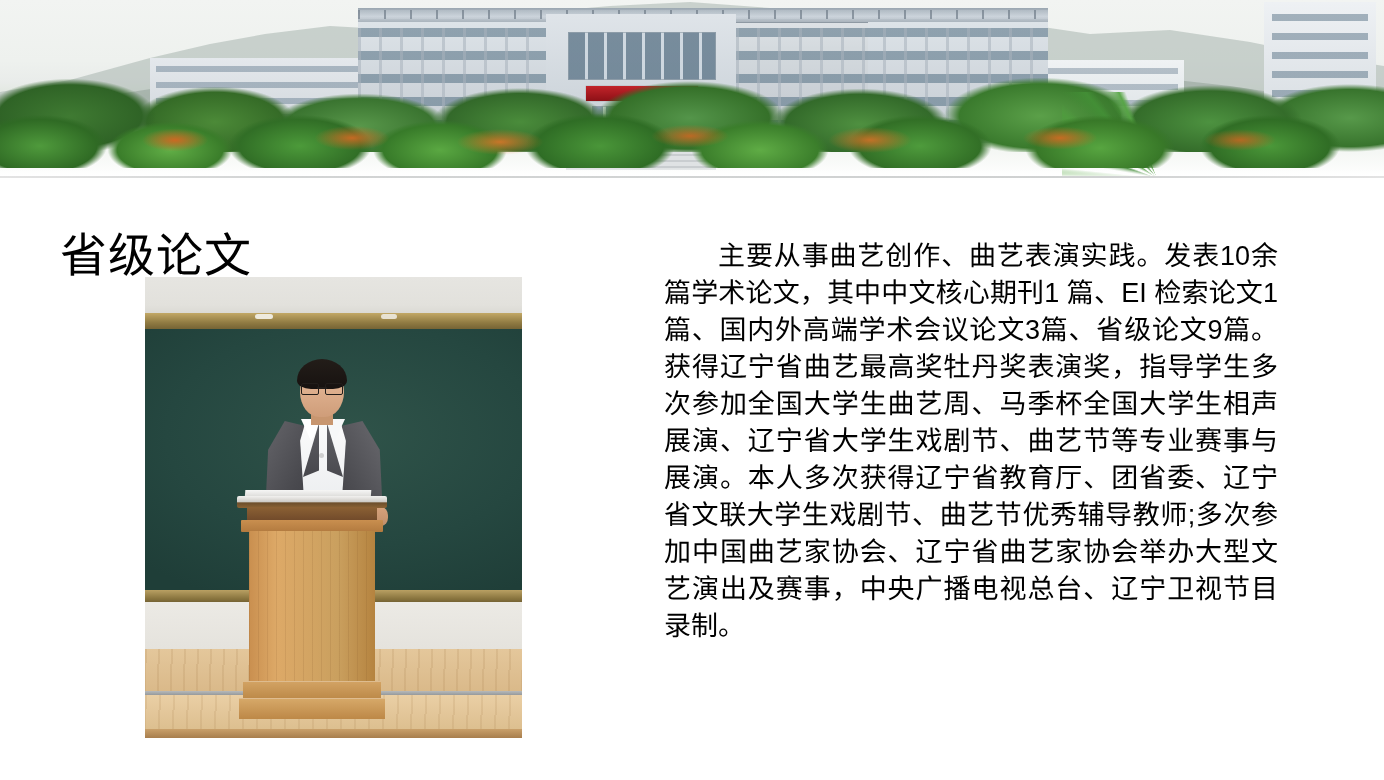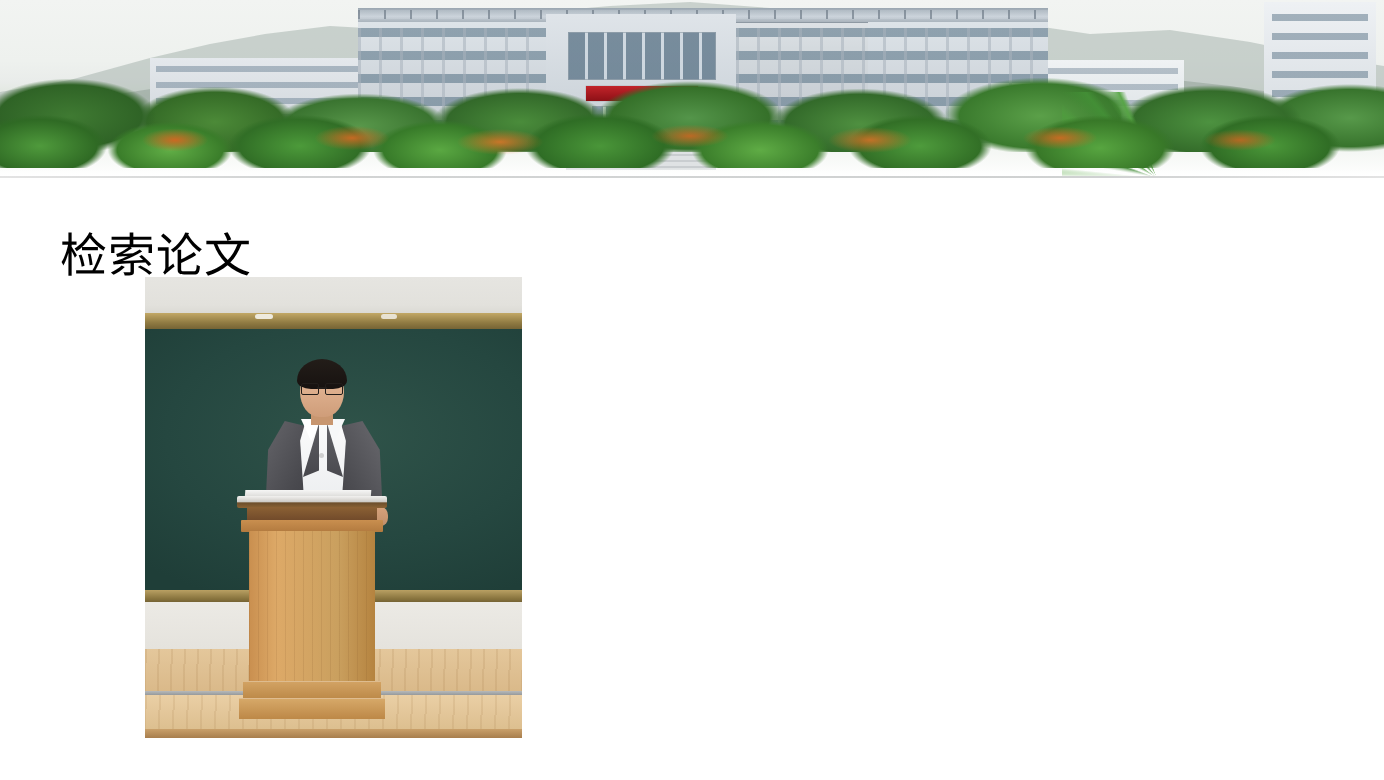--- a/index.html
+++ b/index.html
@@ -475,21 +475,21 @@
     </div>
 
     <div class="green-back"></div>
     <div class="cycad"></div>
     <div class="green-mid"></div>
     <div class="flowers"></div>
     <div class="banner-fade"></div>
   </div>
   <div class="banner-edge"></div>
 
-  <h1 class="page-title">检索论文</h1>
+  <h1 class="page-title">省级论文</h1>
 
   <div class="portrait">
     <div class="pw-wall"></div>
     <div class="pw-boardframe"></div>
     <div class="pw-chalk"></div>
     <div class="pw-chalk2"></div>
     <div class="pw-board"></div>
     <div class="pw-boardbase"></div>
     <div class="pw-lowerwall"></div>
     <div class="pw-floor1"></div>
@@ -515,15 +515,16 @@
     <div class="pw-laptop"></div>
     <div class="pw-podium-top"></div>
     <div class="pw-podium-neck"></div>
     <div class="pw-podium-cap"></div>
     <div class="pw-podium-body"></div>
     <div class="pw-podium-foot1"></div>
     <div class="pw-podium-foot2"></div>
   </div>
 
   <div class="bodytext">
+    <p>主要从事曲艺创作、曲艺表演实践。发表10余篇学术论文，其中中文核心期刊1 篇、EI 检索论文1篇、国内外高端学术会议论文3篇、省级论文9篇。获得辽宁省曲艺最高奖牡丹奖表演奖，指导学生多次参加全国大学生曲艺周、马季杯全国大学生相声展演、辽宁省大学生戏剧节、曲艺节等专业赛事与展演。本人多次获得辽宁省教育厅、团省委、辽宁省文联大学生戏剧节、曲艺节优秀辅导教师;多次参加中国曲艺家协会、辽宁省曲艺家协会举办大型文艺演出及赛事，中央广播电视总台、辽宁卫视节目录制。</p>
   </div>
 
 </div>
 
 </body></html>

